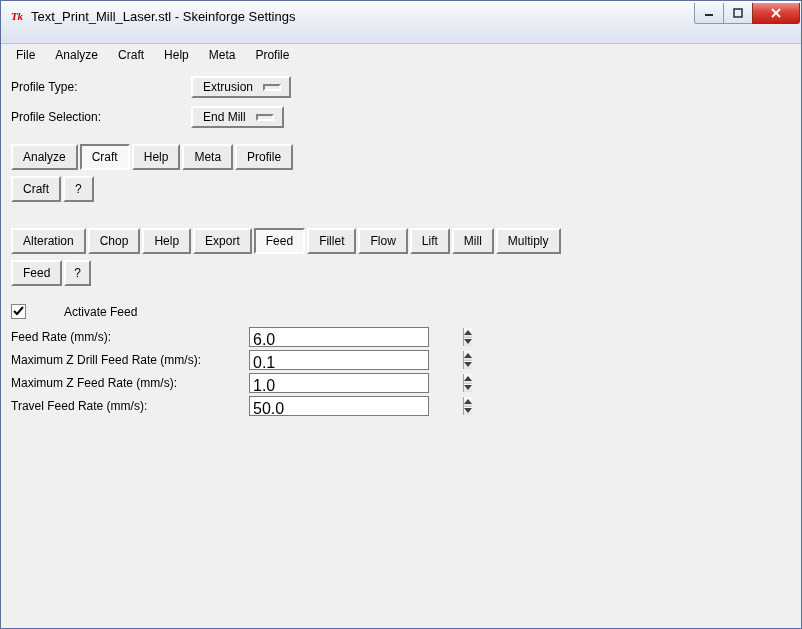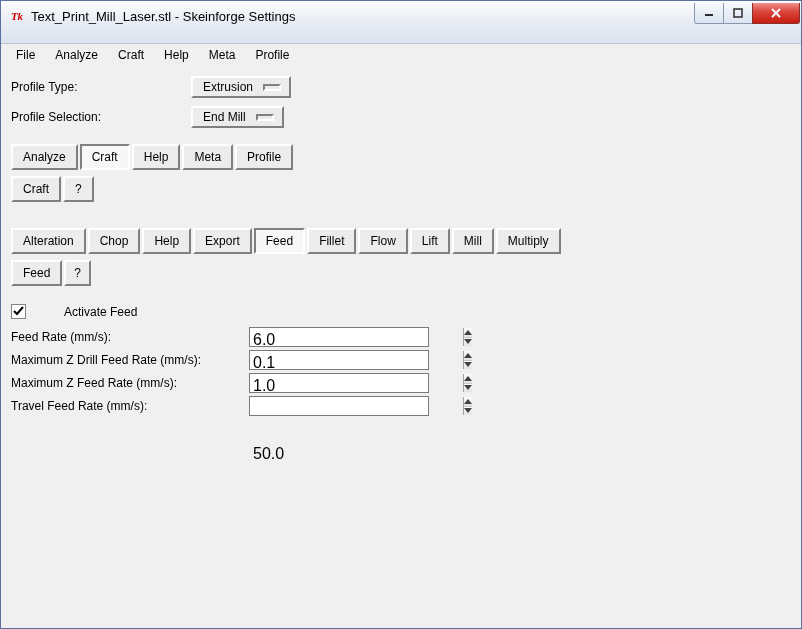--- a/index.html
+++ b/index.html
@@ -39,21 +39,21 @@
   .tkcheck svg{display:block;}
   .fieldrow{display:flex;align-items:center;margin:3px 0;}
   .fieldrow .flabel{width:238px;}
   .spinwrap{display:flex;width:180px;height:20px;border:1px solid #7a7a7a;background:#fff;box-sizing:border-box;}
   .spinwrap input{flex:1;border:none;outline:none;font-size:16px;padding:12px 3px;background:transparent;}
   .spinbtns{width:16px;display:flex;flex-direction:column;border-left:1px solid #a0a0a0;}
   .spinbtns .sb{flex:1;background:linear-gradient(#fafafa,#e3e3e3);display:flex;align-items:center;justify-content:center;border-bottom:1px solid #c8c8c8;}
   .spinbtns .sb:last-child{border-bottom:none;}
   .spinbtns svg{display:block;}
   .bg-yellow{background:#ffff00;}
-  .bg-cyan{background:#00ffff;margin-top:45px;}
+  .bg-cyan{background:#00ffff;}
 </style>
 </head>
 <body>
 
 <div class="window">
 
   <div class="titlebar">
     <span class="appicon">Tk</span>
     <span class="title">Text_Print_Mill_Laser.stl - Skeinforge Settings</span>
     <div class="winbtns">

